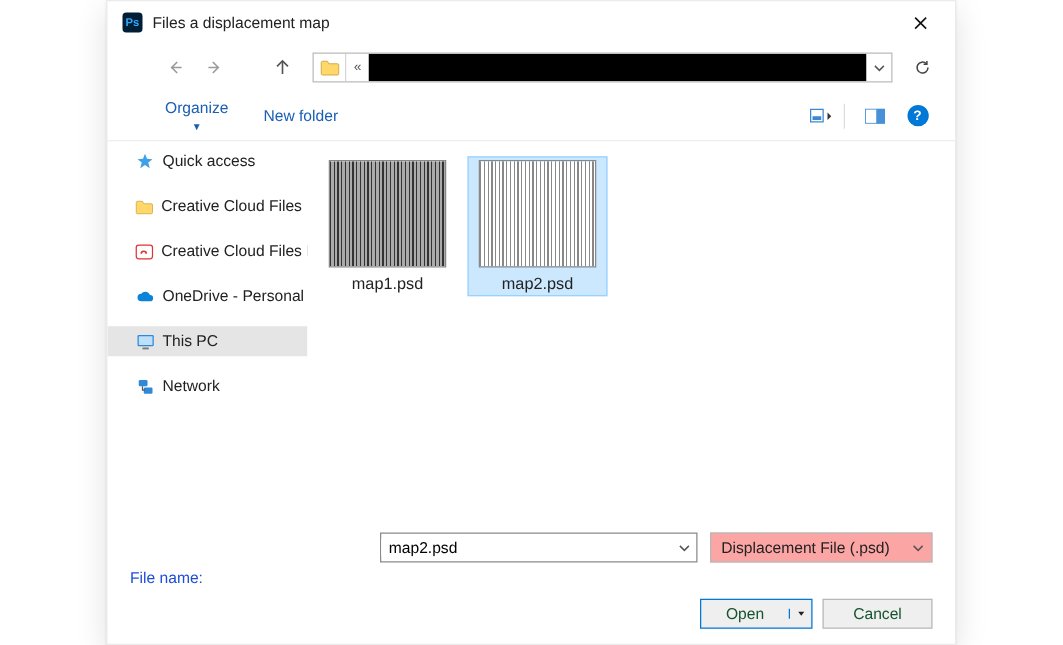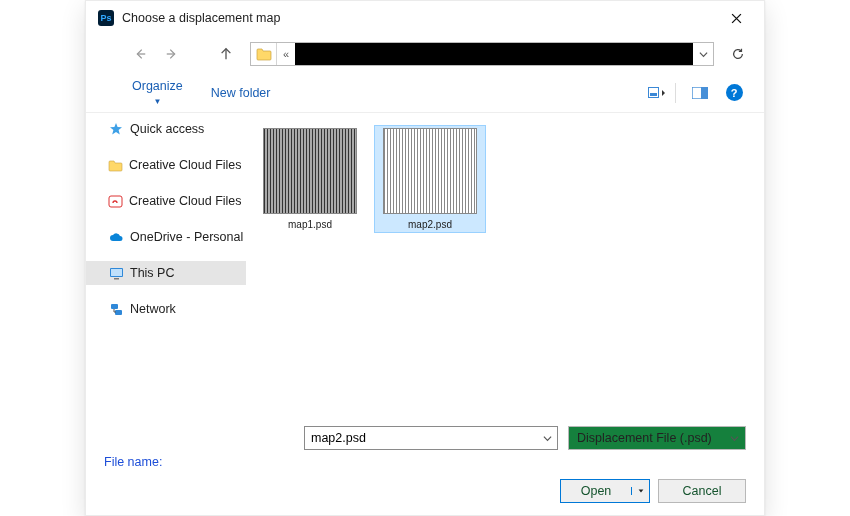--- a/index.html
+++ b/index.html
@@ -47,47 +47,47 @@
   .side-gap { height:12px; }
   .si-ico { width:16px; height:16px; display:flex; align-items:center; justify-content:center;}
 
   .content { flex:1; padding:12px 8px; display:flex; gap:8px; align-items:flex-start;}
   .file-item { width:112px; display:flex; flex-direction:column; align-items:center; cursor:pointer; padding:2px; border:1px solid transparent;}
   .file-item.selected { background:#cce8ff; border:1px solid #99d1ff;}
   .thumb { width:94px; height:86px; border:1px solid #888; overflow:hidden; display:flex;}
   .thumb.light { background:#fff;}
   .thumb-inner { flex:1; background-image: repeating-linear-gradient(90deg,#333 0,#333 1px,#aaa 1px,#aaa 3px);}
   .thumb.light .thumb-inner { background-image: repeating-linear-gradient(90deg,#888 0,#888 1px,#fff 1px,#fff 3px);}
-  .file-label { font-size:10px; color:#222; margin-top:5px;}
+  .file-label { font-size:13px; color:#222; margin-top:5px;}
 
   .footer { padding:10px 18px 12px 18px; display:flex; flex-direction:column; gap:10px;}
   .fn-row { display:flex; align-items:center; gap:10px;}
   .fn-label { width:190px; font-size:12.5px; color:#1d4ed8;margin-top:48px;}
   .fn-input-wrap { flex:1; height:24px; border:1px solid #8a8a8a; display:flex; align-items:center; background:#fff;}
   .fn-input-wrap input { flex:1; border:0; outline:0; font-size:12.5px; padding:0 6px;}
   .fn-drop { width:20px; display:flex; align-items:center; justify-content:center; color:#555; cursor:pointer;}
   .fn-drop svg{width:9px; height:9px;}
-  .ft-select { width:178px; height:24px; border:1px solid #b8b8b8; background:#15803d; display:flex; align-items:center; padding:0 6px 0 8px; font-size:12.5px; color:#222; cursor:pointer;}
+  .ft-select { width:178px; height:24px; border:1px solid #b8b8b8; background:#fca5a5; display:flex; align-items:center; padding:0 6px 0 8px; font-size:12.5px; color:#222; cursor:pointer;}
   .ft-select .sp{flex:1;}
   .btn-row { display:flex; justify-content:flex-end; gap:8px;}
   .btn { height:24px; border:1px solid #b8b8b8; background:#efefef; font-size:12.5px; color:#14532d; cursor:pointer; display:flex; align-items:center; justify-content:center;}
   .btn-open { border:1px solid #0078d7; display:flex;}
   .btn-open .main { width:70px; display:flex; align-items:center; justify-content:center;}
   .btn-open .split { width:18px; border-left:1px solid #0078d7; display:flex; align-items:center; justify-content:center;}
   .btn-open .split svg{width:8px;height:8px;}
   .btn-cancel { width:88px; }
 </style>
 </head>
 <body>
 
 <div class="window">
 
   <div class="titlebar">
     <div class="app-icon">Ps</div>
-    <div class="title">Choose a displacement map</div>
+    <div class="title">Files a displacement map</div>
     <div class="close">
       <svg viewBox="0 0 10 10">
           <path d="M1 1 L9 9 M9 1 L1 9" stroke="currentColor" stroke-width="1.2"></path>
         </svg>
     </div>
   </div>
 
   <div class="navrow">
     <div class="nav-btn">
       <svg viewBox="0 0 16 16">

